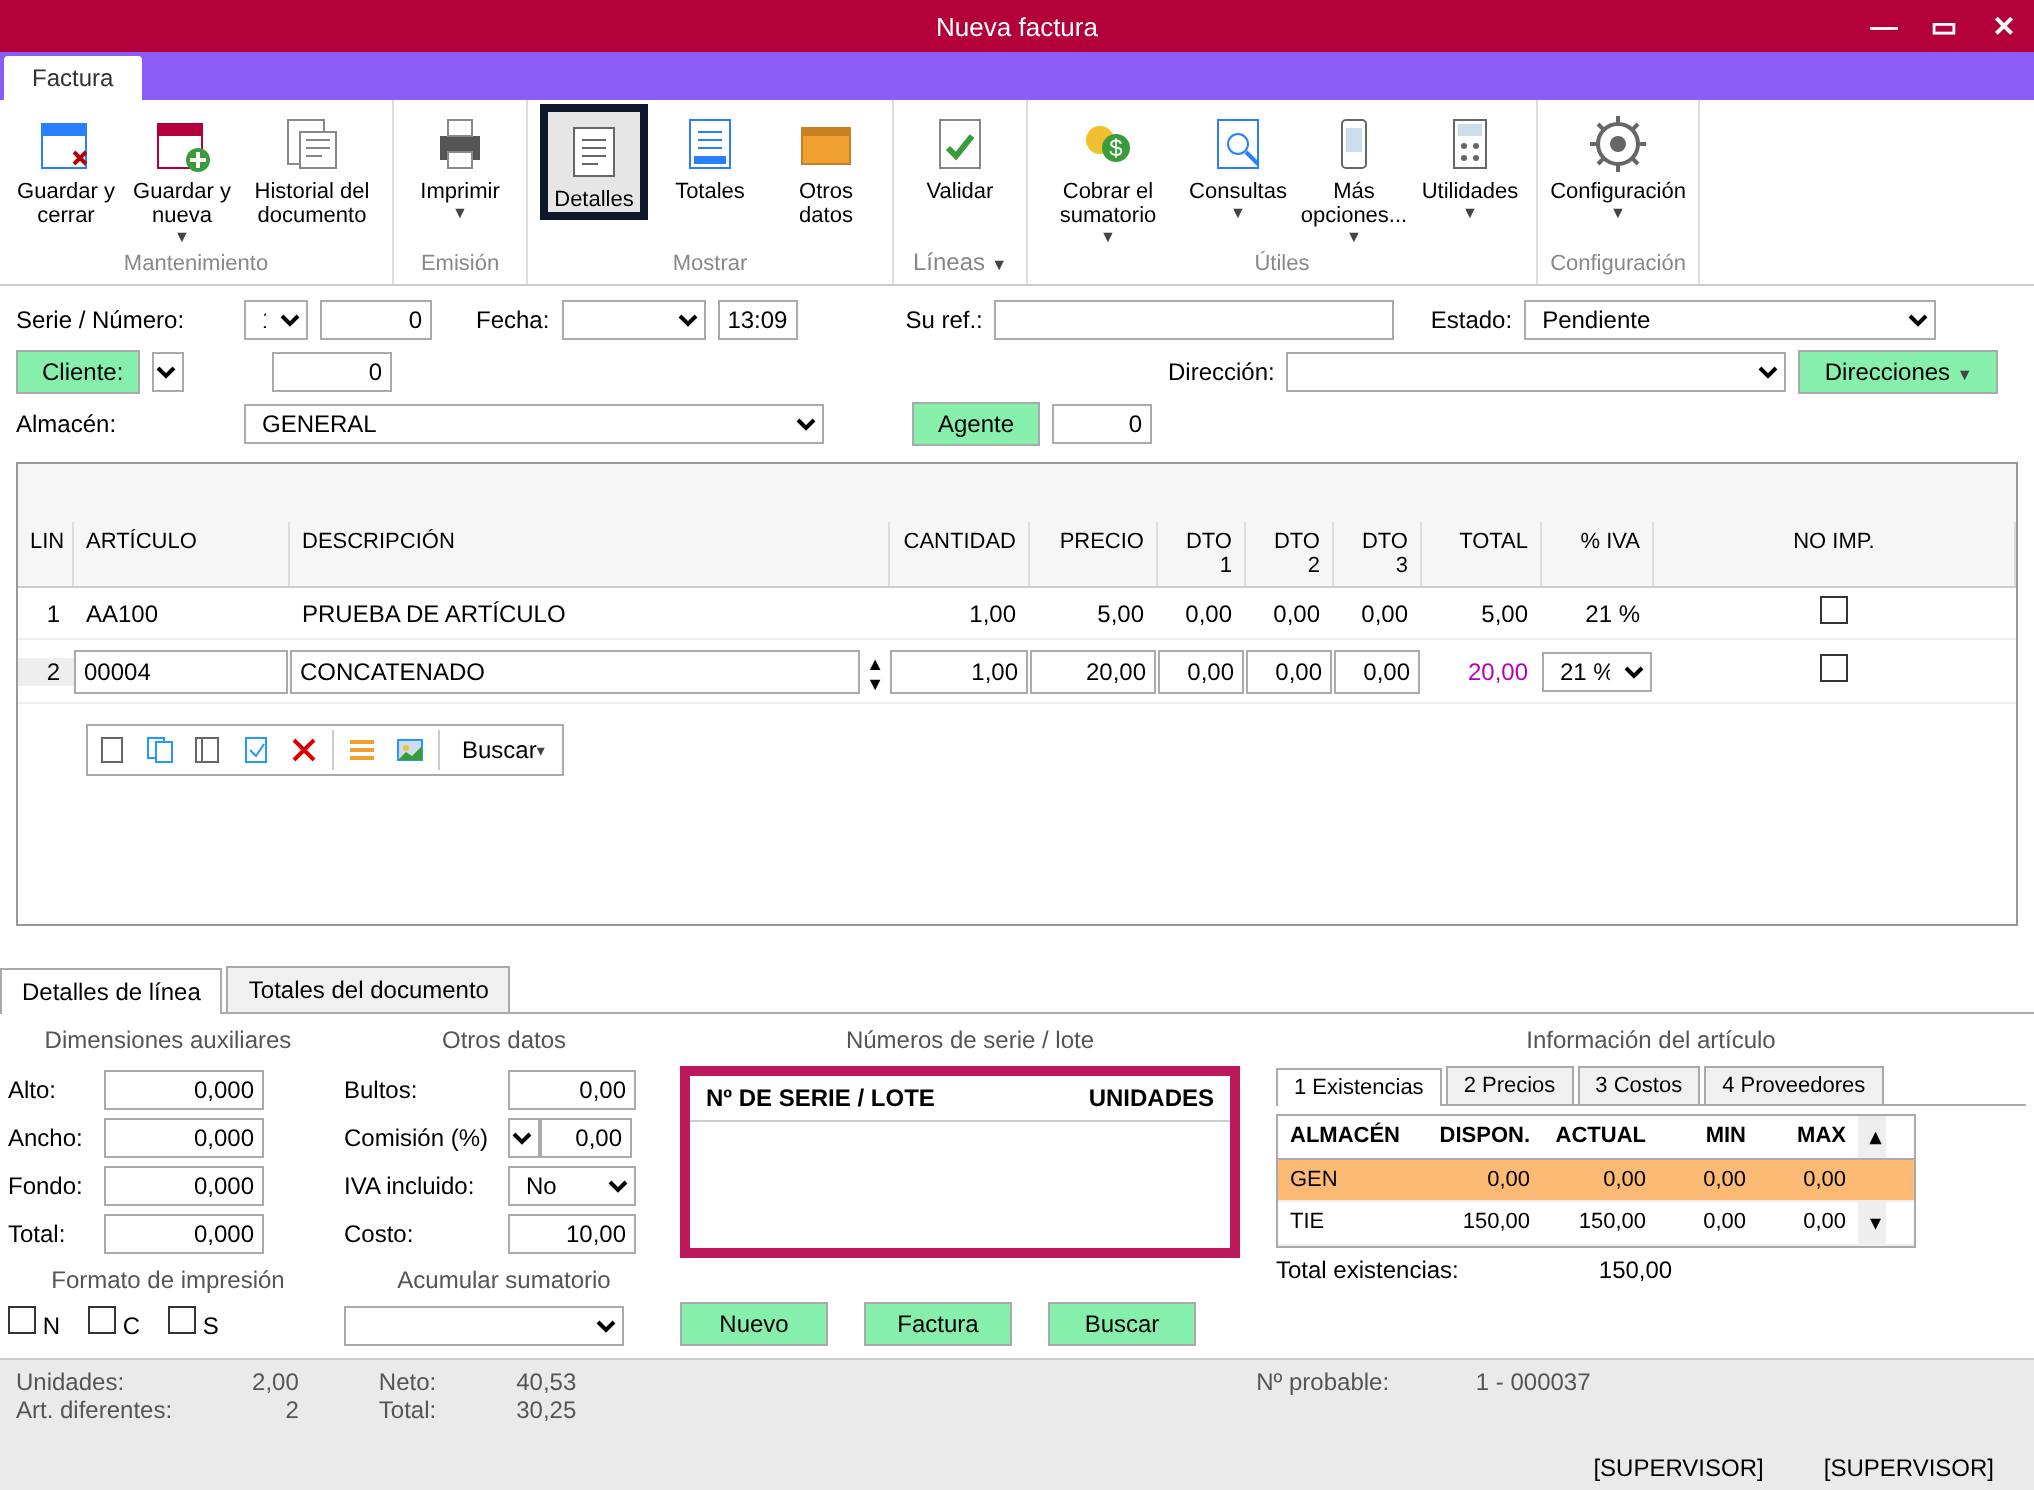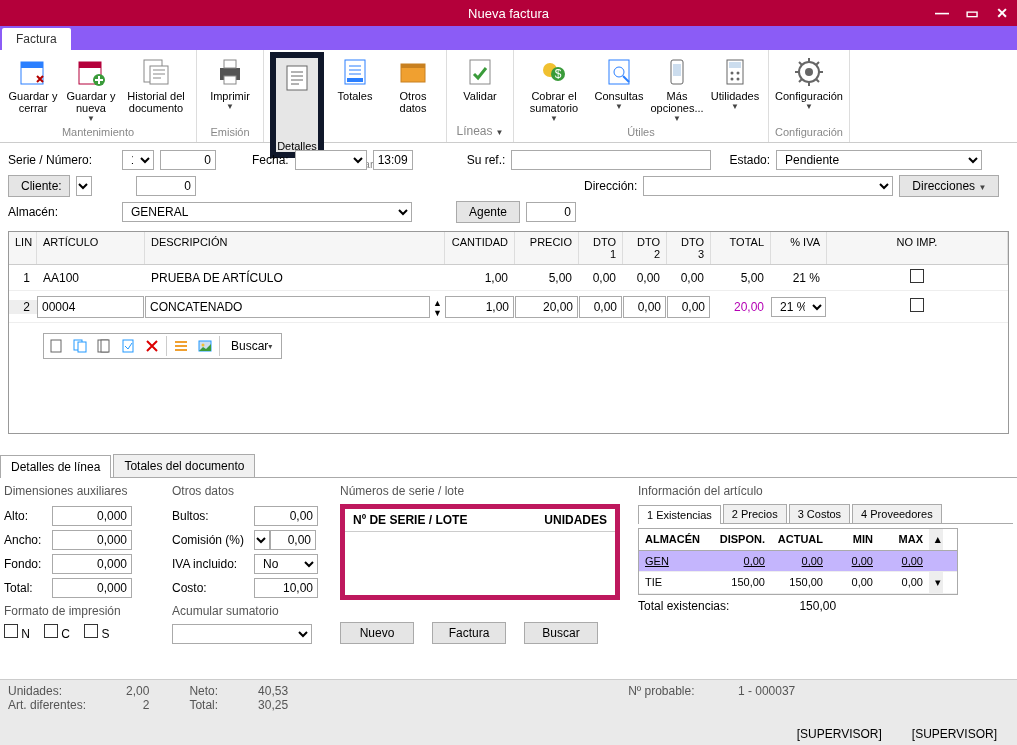--- a/index.html
+++ b/index.html
@@ -11,62 +11,62 @@
 .tab-strip { background: #8b5cf6; height: 24px; display: flex; align-items: flex-end; padding-left: 2px; }
 .tab { background: #fff; color: #333; padding: 4px 14px 4px 14px; border-top-left-radius: 2px; border-top-right-radius: 2px; font-size: 12px; cursor: pointer; }
 .ribbon { background: #fff; height: 93px; border-bottom: 1px solid #ccc; display: flex; }
 .ribbon-group { border-right: 1px solid #ddd; display: flex; flex-direction: column; align-items: center; padding: 2px 6px; }
 .ribbon-group .btns { display: flex; flex: 1; align-items: flex-start; gap: 4px; }
 .ribbon-group .caption { font-size: 11px; color: #888; text-align: center; width: 100%; padding-bottom: 2px; }
 .ribbon-btn { display: flex; flex-direction: column; align-items: center; width: 54px; padding-top: 4px; cursor: pointer; }
 .ribbon-btn.wide { width: 68px; }
 .ribbon-btn .ico { width: 32px; height: 32px; display: flex; align-items: center; justify-content: center; }
 .ribbon-btn .lbl { text-align: center; font-size: 11px; line-height: 12px; margin-top: 2px; }
-.ribbon-btn.selected { background: #e6e6e6; border: 6px solid #0f172a; gap: 44px; }
+.ribbon-btn.selected { background: #e6e6e6; border: 4px solid #0f172a; }
 .dd-arrow { font-size: 8px; color: #444; }
 .form-area { padding: 4px 8px 4px 8px; }
 .form-row { display: flex; align-items: center; height: 26px; gap: 6px; }
 .form-row label { font-size: 12px; }
 input[type=text], select, input.num { border: 1px solid #aaa; height: 20px; padding: 1px 4px; font-size: 12px; background: #fff; }
 input.num { text-align: right; }
-.btn { height: 22px; background: #e5e5e5; border: 1px solid #aaa; padding: 0 12px; cursor: pointer; }
+.btn { height: 22px; background: #86efac; border: 1px solid #aaa; padding: 0 12px; cursor: pointer; }
 .grid { border: 1px solid #999; margin: 2px 8px; }
 .grid-head { display: flex; background: #f6f6f6; border-bottom: 1px solid #ccc; }
-.grid-head .gh { padding: 4px 6px; font-size: 11px; border-right: 1px solid #ddd; }
+.grid-head .gh { padding: 4px 6px; font-size: 11px; border-right: 1px solid #ddd; margin-top: 29px; }
 .grid-row { display: flex; border-bottom: 1px solid #eee; height: 26px; align-items: center; }
 .grid-row .gc { padding: 0 6px; font-size: 12px; border-right: 1px solid transparent; }
 .grid-row.editing { background: #fff; }
 .grid-row.editing .gc input { width: 100%; height: 22px; border: 1px solid #aaa; text-align: right; padding: 0 4px; }
 .total-highlight { color: #b400b4; }
 .cb { width: 14px; height: 14px; border: 1px solid #333; background: #fff; display: inline-block; }
 .mini-toolbar { border: 1px solid #aaa; display: inline-flex; align-items: center; height: 26px; margin: 10px 34px; }
 .mini-toolbar .mbtn { width: 22px; height: 22px; display: flex; align-items: center; justify-content: center; cursor: pointer; margin: 0 1px; }
 .mini-toolbar .sep { width: 1px; background: #ccc; height: 20px; margin: 0 2px; }
 .lower-tabs { display: flex; border-bottom: 1px solid #aaa; margin-top: 20px; }
 .lower-tab { padding: 4px 10px; border: 1px solid #aaa; border-bottom: none; background: #f0f0f0; margin-right: 2px; cursor: pointer; font-size: 12px; }
 .lower-tab.active { background: #fff; position: relative; top: 1px; }
 .panels { display: flex; padding: 6px 4px; gap: 8px; }
 .panel { display: flex; flex-direction: column; }
-.panel h4 { font-size: 12px; font-weight: normal; color: #555; margin-bottom: 6px; }
+.panel h4 { font-size: 12px; font-weight: normal; color: #555; margin-bottom: 6px; text-align: center; }
 .kv { display: flex; align-items: center; height: 24px; }
 .kv label { width: 48px; font-size: 12px; }
 .kv input { width: 80px; text-align: right; }
 .kv2 label { width: 82px; }
 .serial-box { border: 5px solid #be185d; width: 280px; }
 .serial-head { display: flex; background: #fff; border-bottom: 1px solid #ccc; }
 .serial-head div { padding: 4px 8px; font-weight: bold; font-size: 12px; }
 .info-tabs { display: flex; border-bottom: 1px solid #aaa; }
 .info-tab { padding: 3px 8px; border: 1px solid #aaa; border-bottom: none; margin-right: 2px; font-size: 11px; cursor: pointer; background: #f0f0f0; }
 .info-tab.active { background: #fff; position: relative; top: 1px; }
 .stock-grid { border: 1px solid #aaa; width: 320px; }
 .stock-head { display: flex; background: #fff; border-bottom: 1px solid #aaa; font-weight: bold; }
 .stock-head div, .stock-row div { padding: 4px 6px; font-size: 11px; text-align: right; }
 .stock-head div:first-child, .stock-row div:first-child { text-align: left; }
 .stock-row { display: flex; border-bottom: 1px solid #eee; }
-.stock-row.sel { background: #c4b5fd; text-decoration: underline; }
+.stock-row.sel { background: #fdba74; }
 .statusbar { position: absolute; bottom: 0; left: 0; right: 0; background: #eaeaea; height: 22px; display: flex; align-items: center; justify-content: flex-end; gap: 30px; padding: 0 20px; font-size: 11px; }
 .bottom-info { background: #eaeaea; padding: 4px 8px; border-top: 1px solid #ccc; display: flex; align-items: flex-start; font-size: 11px; color: #555; position: absolute; bottom: 22px; left: 0; right: 0; height: 44px; }
 .bottom-info .col { margin-right: 40px; }
 svg { display: block; }
 </style>
 </head>
 <body>
 
 <div class="title-bar">
   <span class="title">Nueva factura</span>
@@ -255,21 +255,21 @@
     </div>
     <div class="caption">Configuración</div>
   </div>
 </div>
 
 <div class="form-area">
   <div class="form-row">
     <label style="width:108px">Serie / Número:</label>
     <select style="width:32px"><option>1</option></select>
     <input class="num" style="width: 56px;" value="0">
-    <label style="margin-left:30px">Fecha:</label>
+    <label style="margin-left:16px">Fecha:</label>
     <select style="width:72px"><option></option></select>
     <input type="text" style="width: 40px; text-align: center;" value="13:09">
     <label style="margin-left:48px">Su ref.:</label>
     <input type="text" style="width: 200px;" value="">
     <label style="margin-left:12px">Estado:</label>
     <select style="width:206px"><option>Pendiente</option></select>
   </div>
   <div class="form-row">
     <button class="btn" style="width:62px;text-align:left">Cliente:</button>
     <select style="width:16px"></select>

